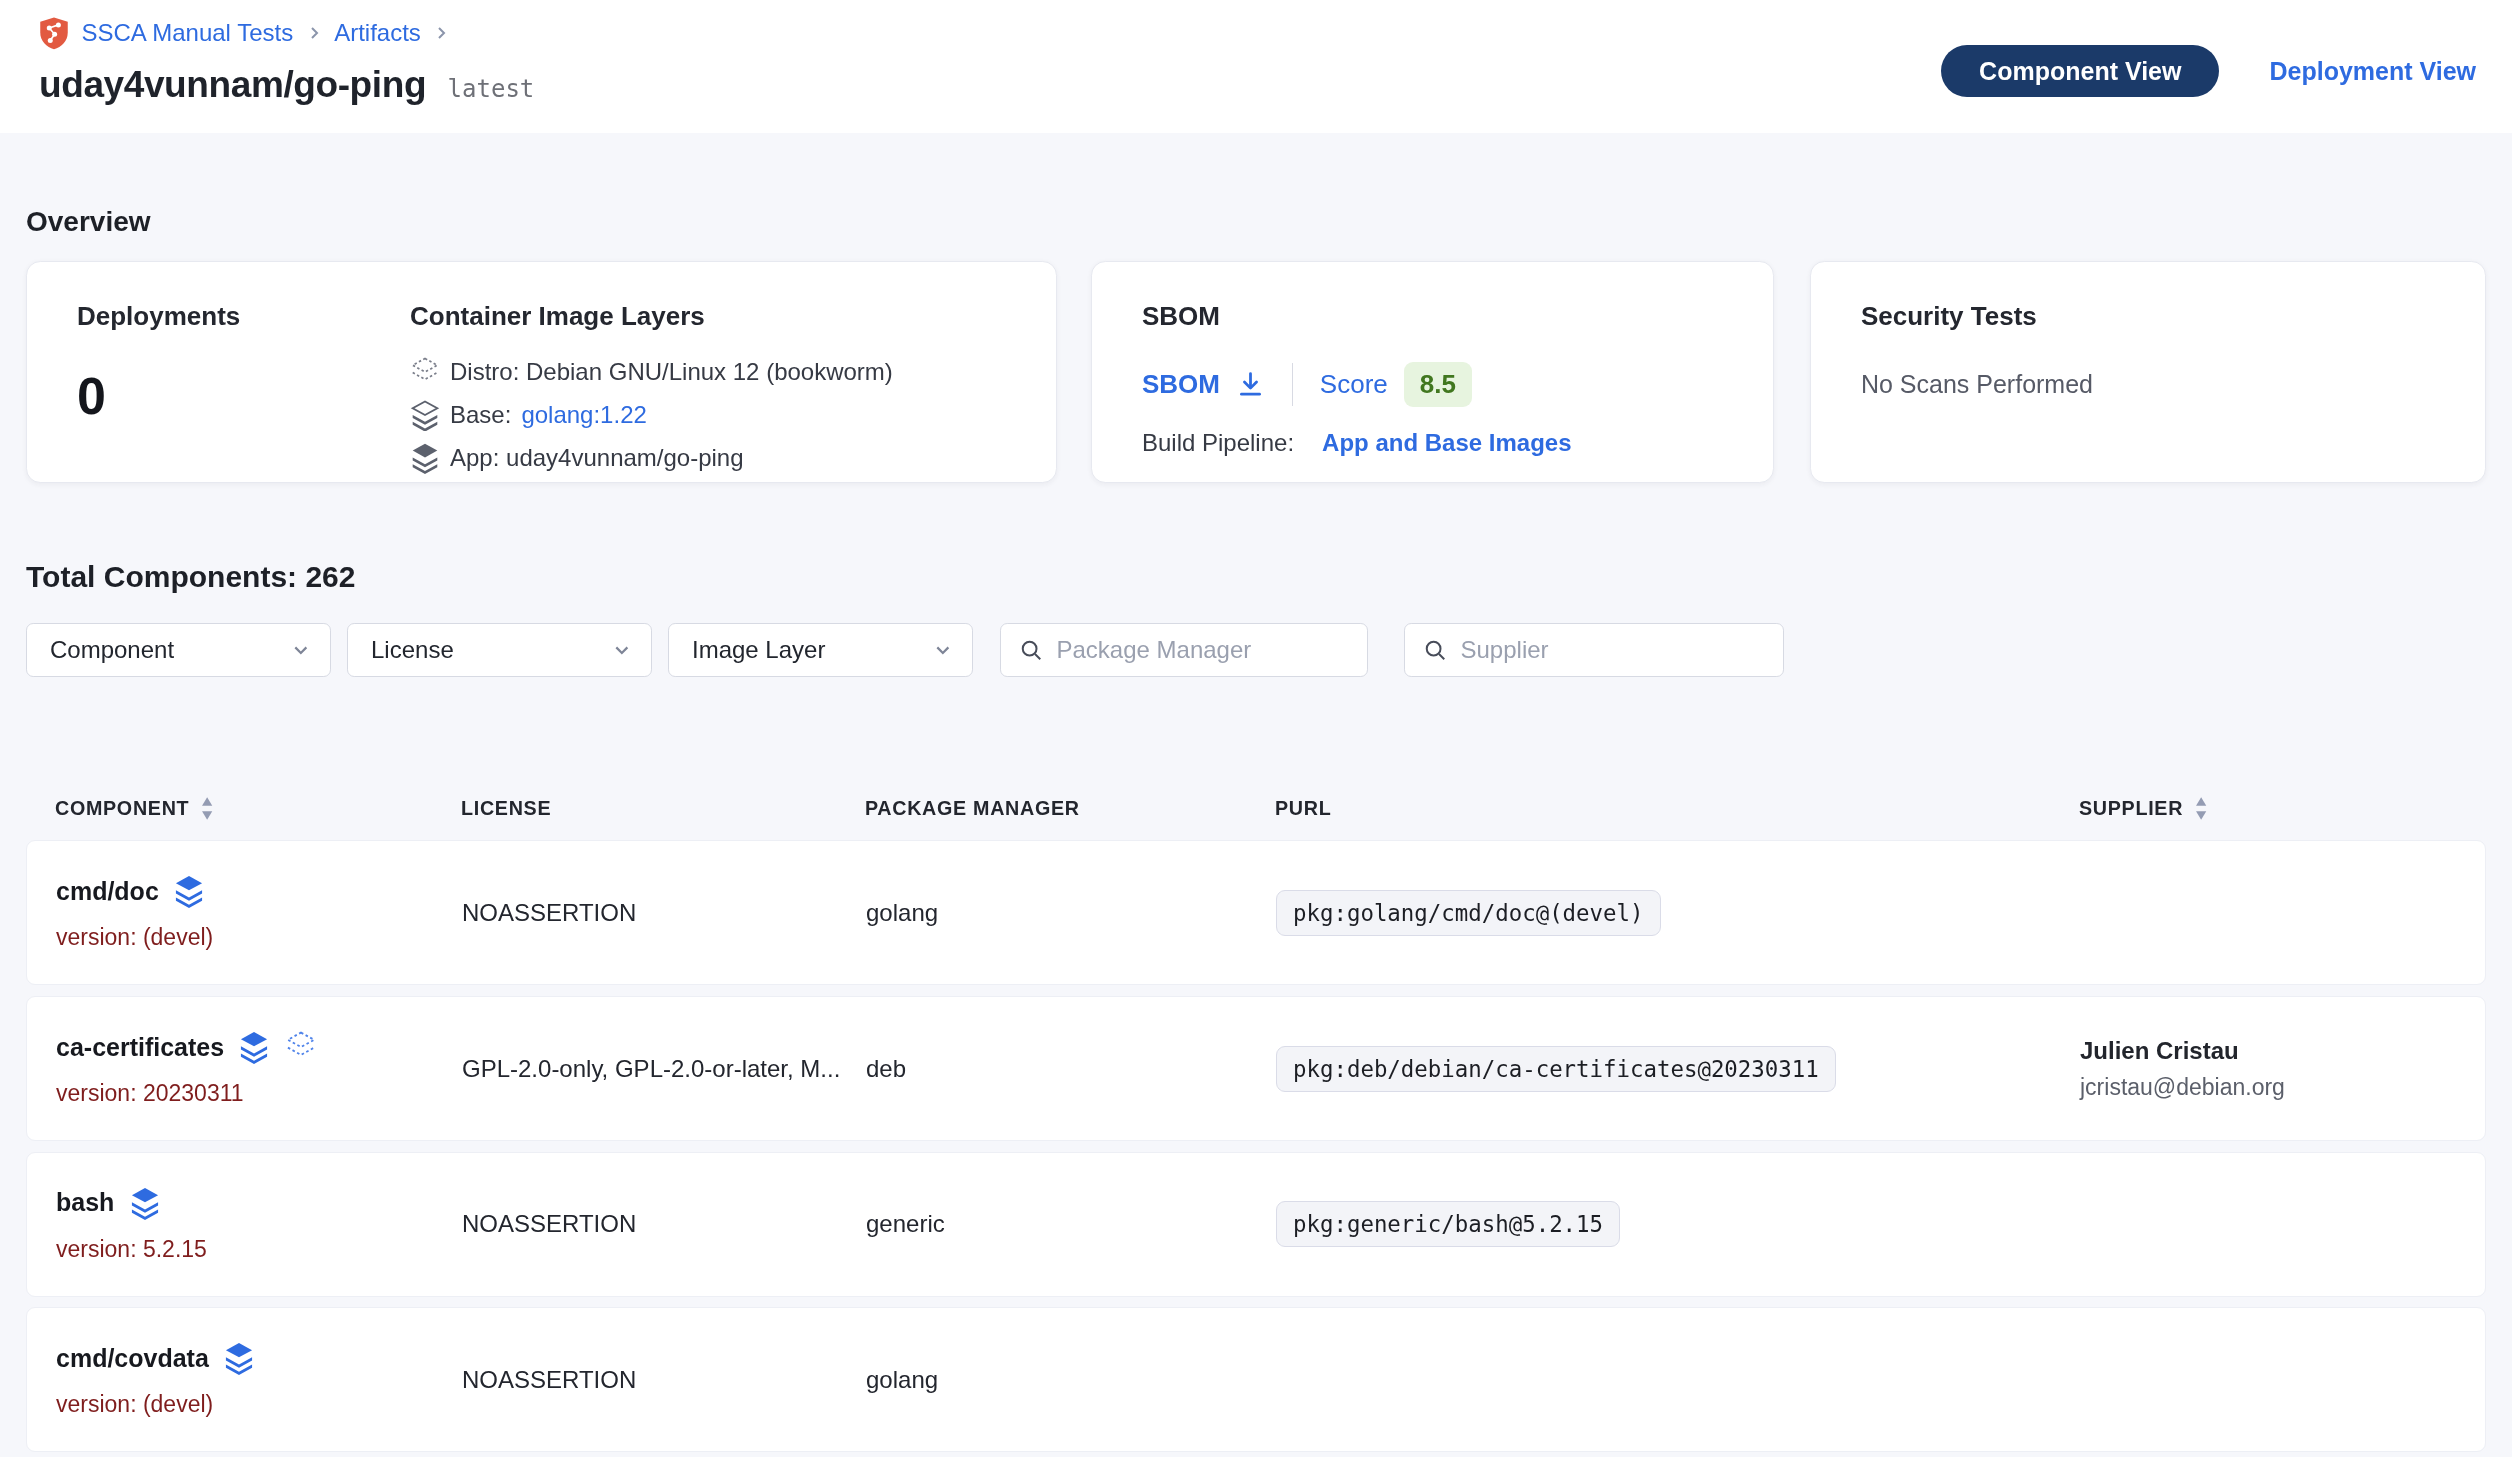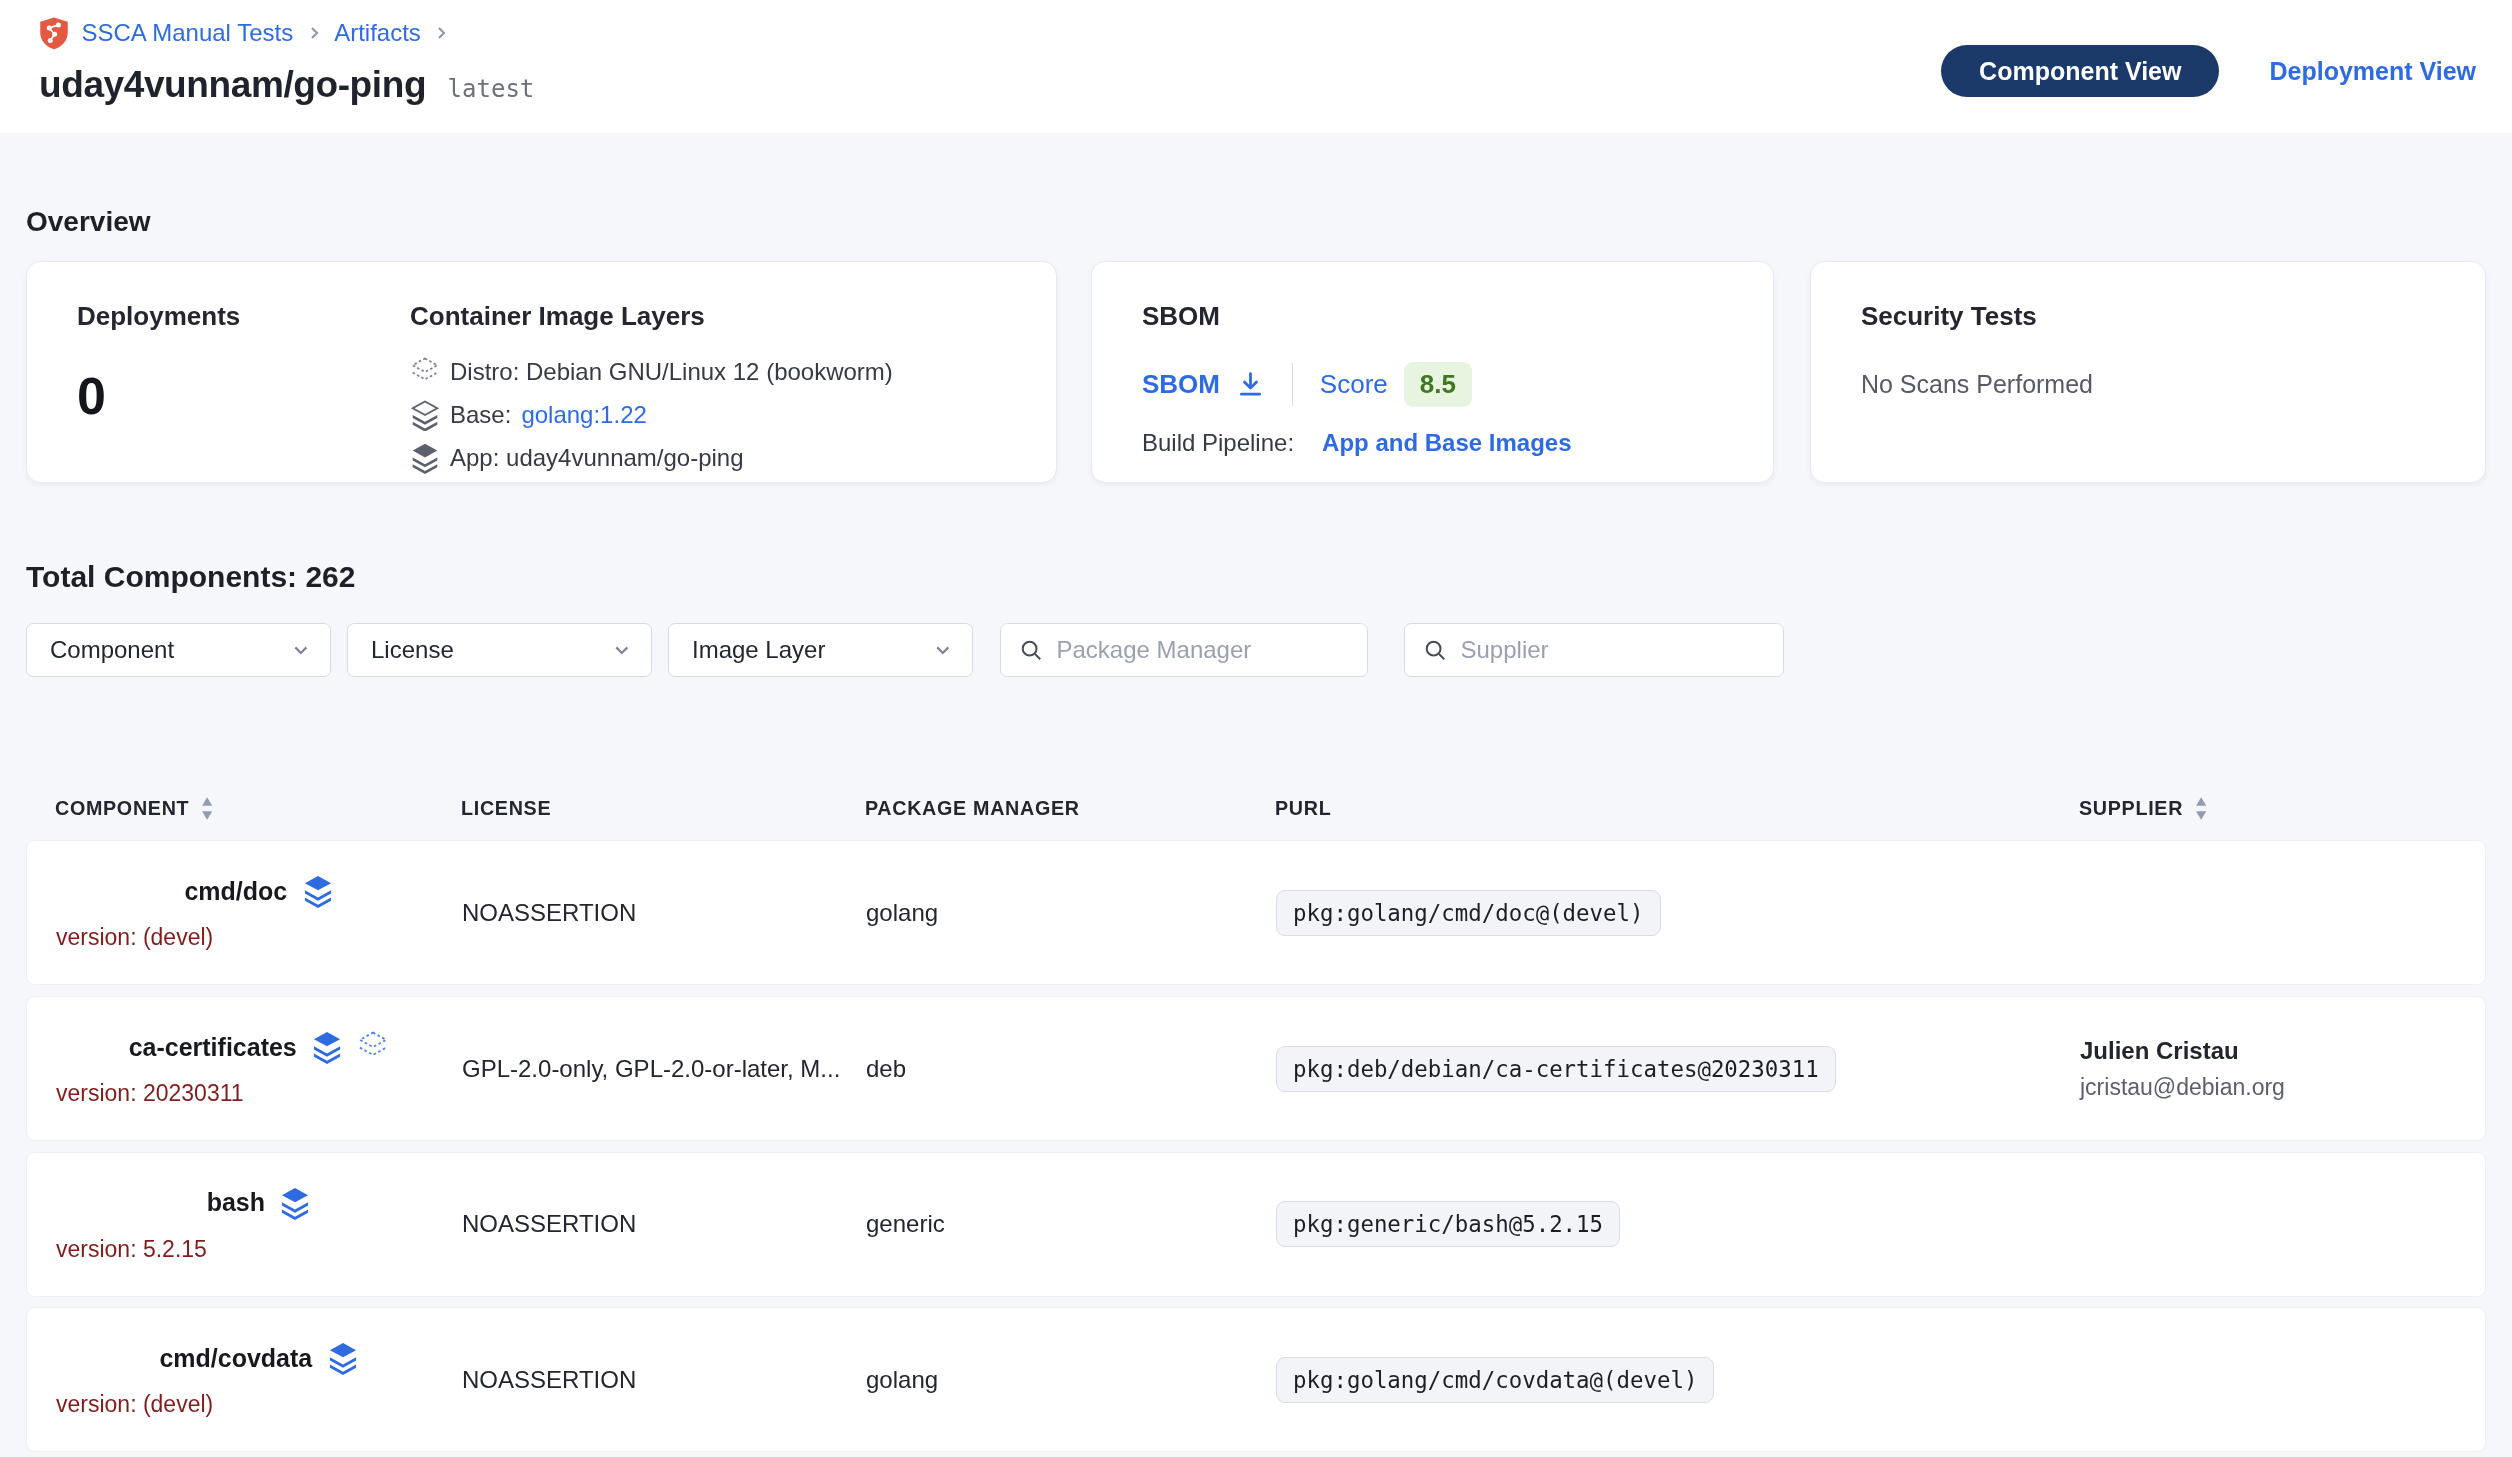--- a/index.html
+++ b/index.html
@@ -89,21 +89,21 @@
 
   
   .tgrid { display:grid; grid-template-columns:406px 404px 410px 804px 1fr; align-items:center; }
   .thead { margin-top:104px; padding-left:29px; height:54px; }
   .th { font-size:19.7px; font-weight:700; color:#23262e; letter-spacing:0.7px; display:flex; align-items:center; gap:10.7px; }
   .rows { margin-top:5.4px; }
   .trow {
     background:#fff; border:0.9px solid #edeff5; border-radius:9px;
     height:145px; margin-bottom:10.7px; padding-left:29px;
   }
-  .name-row { display:flex; align-items:center; gap:14.3px;justify-content:center; }
+  .name-row { display:flex; align-items:center; gap:14.3px; }
   .comp-name { font-size:25px; font-weight:700; color:#17191f; }
   .comp-version { font-size:23px; color:#7f1d1d; margin-top:16px; }
   .cell { font-size:24px; color:#23262e; }
   .purl-badge {
     display:inline-block; font-family:"DejaVu Sans Mono",monospace;
     font-size:22.4px; color:#1c1e24; background:#f3f4f8;
     border:1.8px solid #dadce8; border-radius:9px; padding:9px 16px;
     white-space:nowrap;
   }
   .supp-name { font-size:24px; font-weight:700; color:#22252c; }
@@ -389,21 +389,18 @@
                 <path d="M12 1.5 L22 7 L12 12.5 L2 7 Z" fill="#2e6be0"></path>
                 <path d="M2 12.5 L12 18 L22 12.5 L22 15 L12 20.5 L2 15 Z" fill="#2e6be0"></path>
                 <path d="M2 18 L12 23.5 L22 18 L22 20.5 L12 26 L2 20.5 Z" fill="#2e6be0"></path>
               </svg>
           </span>
         </div>
         <div class="comp-version">version: (devel)</div>
       </div>
       <div class="cell">NOASSERTION</div>
       <div class="cell">golang</div>
-      <div>
-        <span class="purl-badge">pkg:golang/cmd/covdata@(devel)</span>
-      </div>
       <div></div>
     </div>
 
   </div>
 </main>
 
 
 </body></html>

